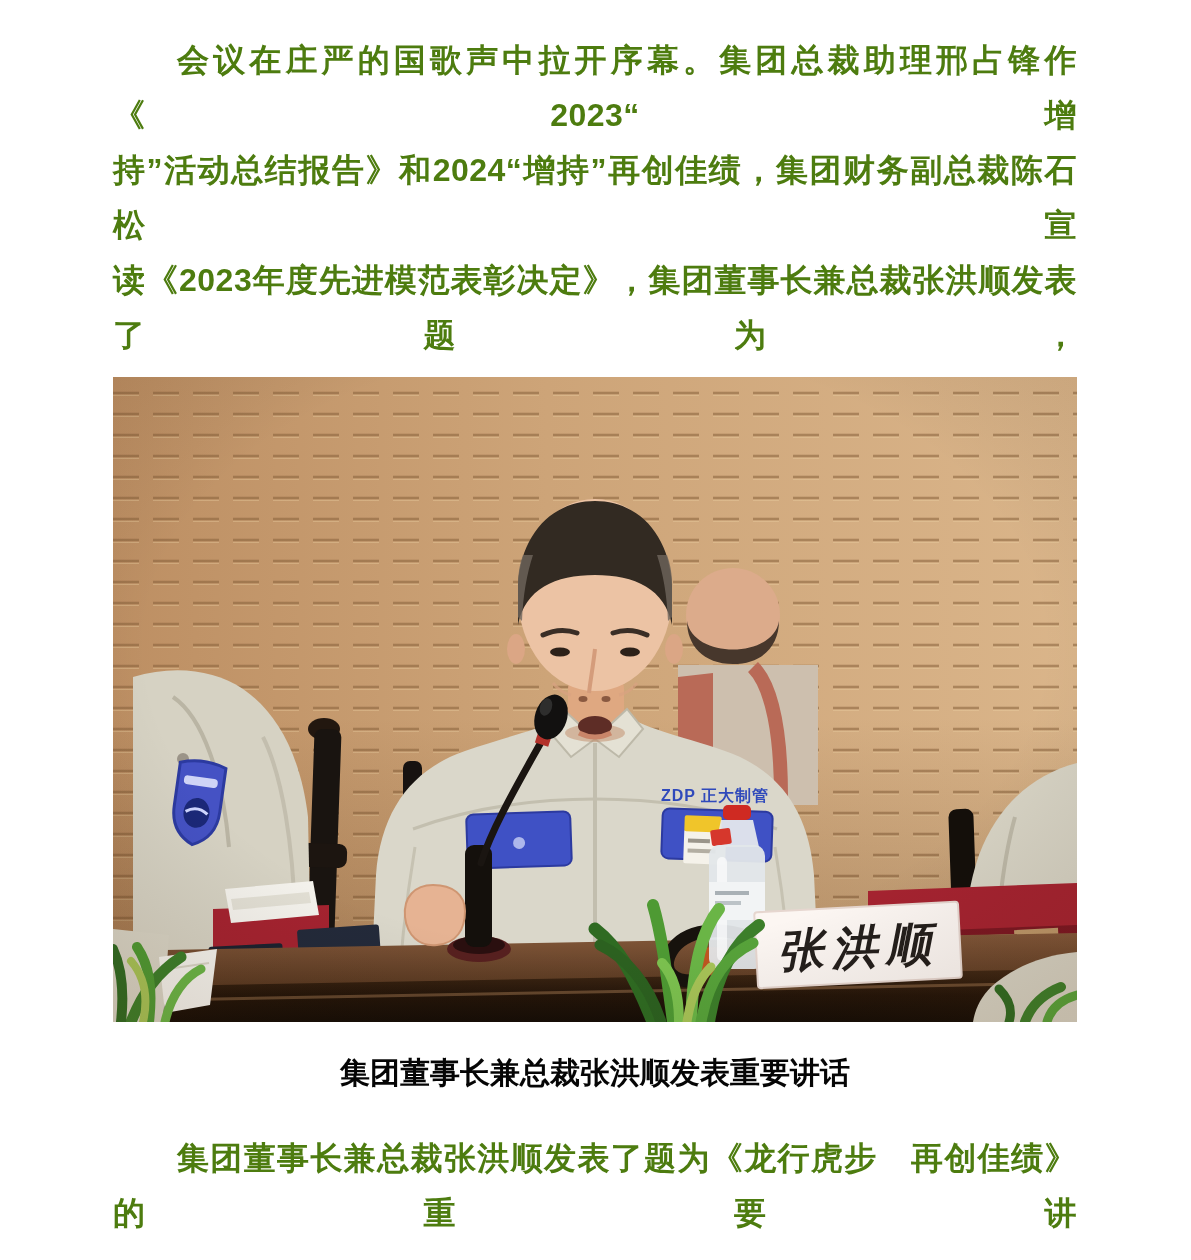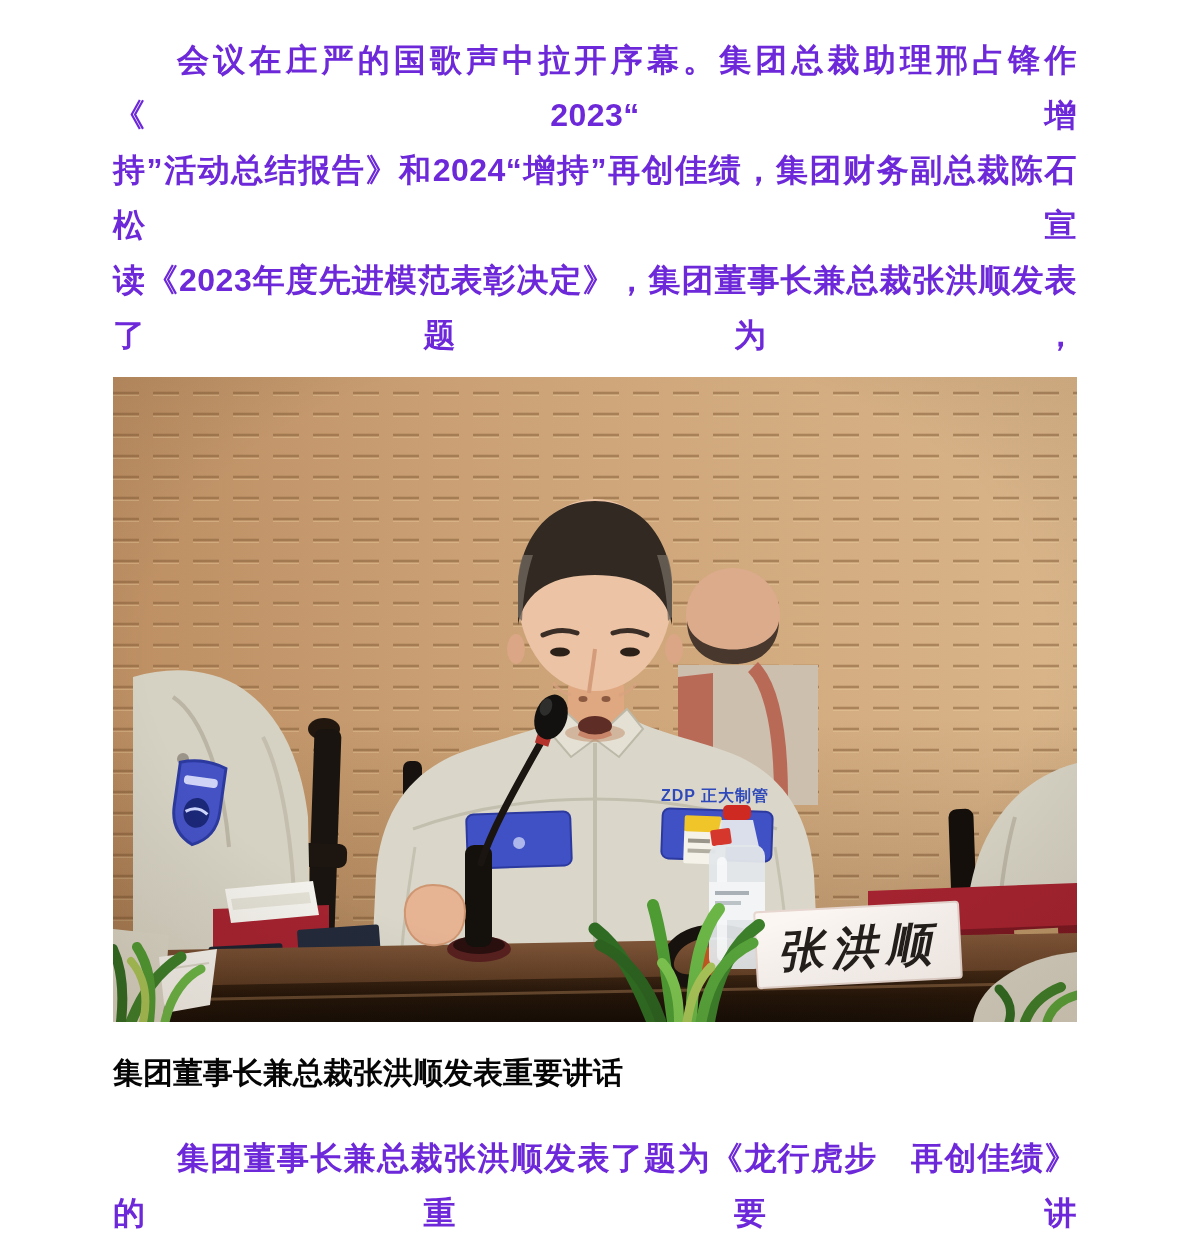--- a/index.html
+++ b/index.html
@@ -1,29 +1,29 @@
 <!DOCTYPE html>
 <html><head>
 <meta charset="utf-8">
 <style>
   html,body{margin:0;padding:0;}
   body{
     width:1191px;height:1260px;background:#ffffff;overflow:hidden;
     font-family:"Liberation Sans","DejaVu Sans",sans-serif;
   }
   .article{width:964px;margin-left:113px;}
-  .para{font-size:32px;line-height:55px;font-weight:700;color:#6d28d9;letter-spacing:0.5px;}
+  .para{font-size:32px;line-height:55px;font-weight:700;color:#4d7c0f;letter-spacing:0.5px;}
   .para .line{text-align:justify;text-align-last:justify;}
   .para .line.indent{text-indent:64px;}
   .para .line.end{text-align-last:left;}
   .para1{margin-top:33px;}
   .para2{margin-top:36px;}
   .photo-fig{margin:14px 0 0 0;width:964px;height:645px;display:block;}
   .photo-fig svg{display:block;}
-  .caption{margin-top:28px;width:964px;text-align:left;font-size:30px;line-height:45px;font-weight:700;color:#050505;}
+  .caption{margin-top:28px;width:964px;text-align:center;font-size:30px;line-height:45px;font-weight:700;color:#050505;}
 </style>
 </head>
 <body>
 
 <div class="article">
 
   <div class="para para1">
     <div class="line indent">会议在庄严的国歌声中拉开序幕。集团总裁助理邢占锋作《2023“增</div>
     <div class="line">持”活动总结报告》和2024“增持”再创佳绩，集团财务副总裁陈石松宣</div>
     <div class="line">读《2023年度先进模范表彰决定》，集团董事长兼总裁张洪顺发表了题为，</div>

